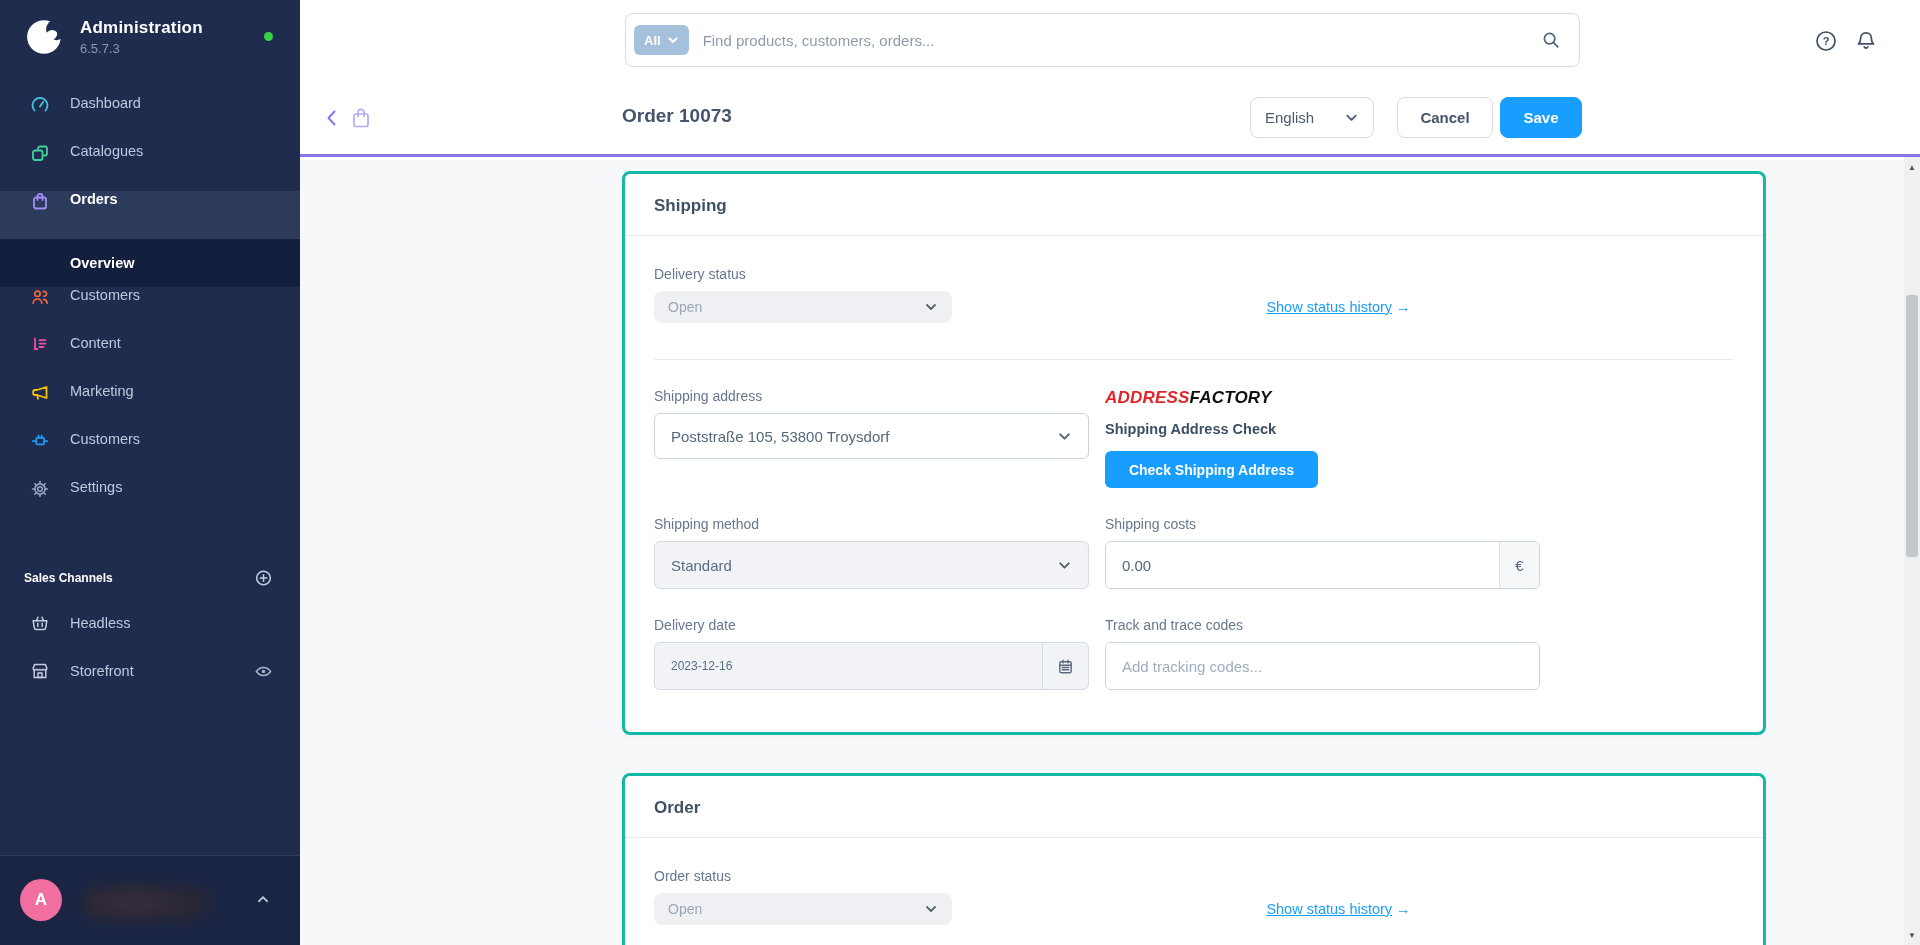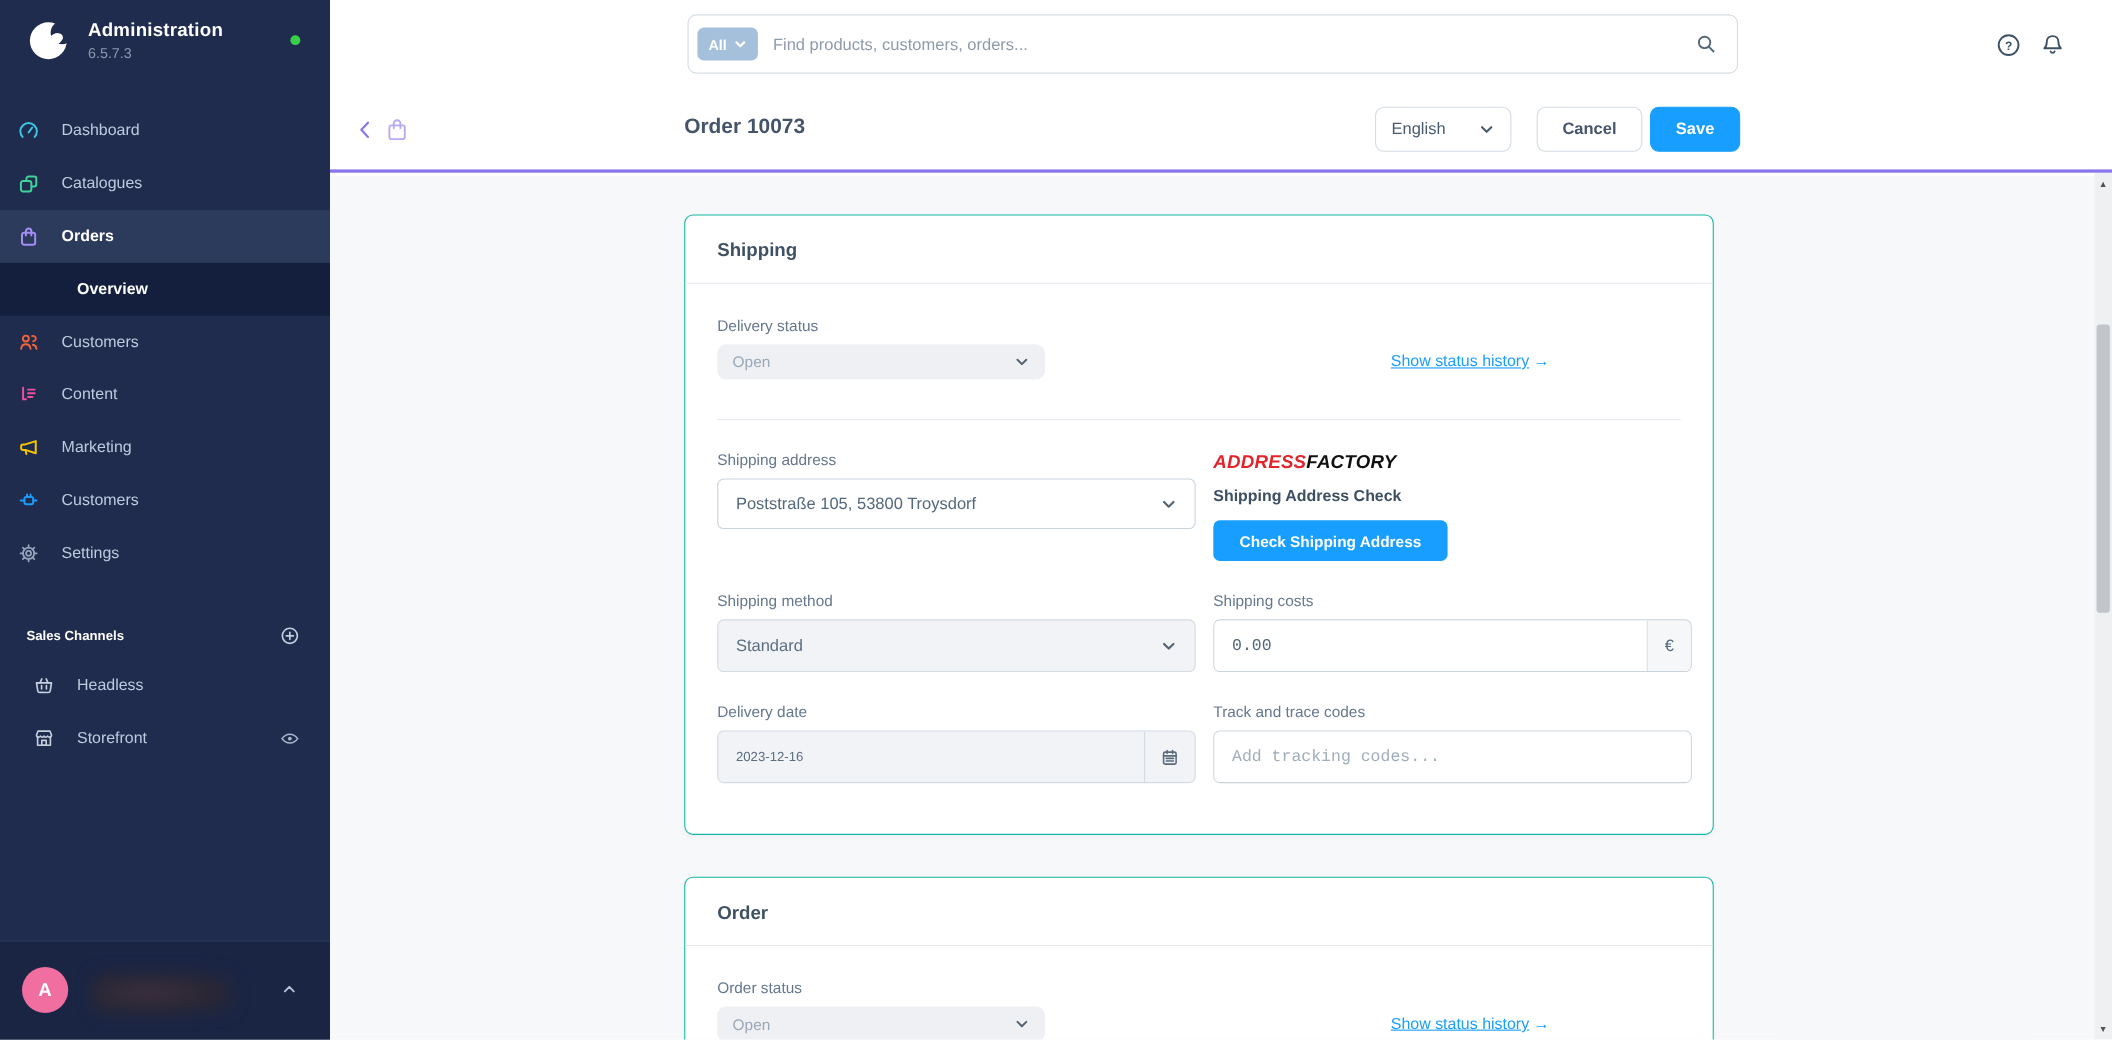--- a/index.html
+++ b/index.html
@@ -7,21 +7,21 @@
 
   
   .sidebar { position:absolute; left:0; top:0; width:300px; height:945px; background:#202c4e; z-index:5; }
   .logo-row { position:absolute; left:24px; top:16px; display:flex; align-items:flex-start; gap:14px; }
   .logo-mark { width:42px; height:42px; }
   .app-title { color:#fff; font-size:17px; font-weight:bold; letter-spacing:.2px; margin-top:2px; }
   .app-version { color:#8b97b2; font-size:13px; margin-top:3px; }
   .online-dot { position:absolute; left:264px; top:32px; width:9px; height:9px; border-radius:50%; background:#37d046; }
 
   .nav { position:absolute; left:0; top:95px; width:300px; }
-  .nav-item { height:48px; display:flex; align-items:center; padding-left:16px; gap:20px; cursor:pointer; }
+  .nav-item { height:48px; display:flex; align-items:flex-start; padding-left:30px; gap:20px; cursor:pointer; }
   .nav-item .lbl { color:#becadd; font-size:14.5px; font-weight:500; }
   .nav-item.active { background:#2c3a5c; }
   .nav-item.active .lbl { color:#fff; font-weight:bold; }
   .nav-sub { height:48px; display:flex; align-items:center; padding-left:70px; background:#141f3d; cursor:pointer; }
   .nav-sub .lbl { color:#fff; font-size:14.5px; font-weight:600; }
   .nav-ic { width:20px; height:20px; flex:0 0 20px; }
 
   .sc-header { position:absolute; left:0; top:560px; width:300px; height:36px; display:flex; align-items:center; padding-left:24px; }
   .sc-header .lbl { color:#fff; font-size:12px; font-weight:bold; }
   .sc-plus { position:absolute; right:27px; top:50%; transform:translateY(-50%); width:19px; height:19px; color:#c3cde0; cursor:pointer; }
@@ -56,21 +56,21 @@
   .sb-bag { position:absolute; left:50px; top:23px; width:22px; height:24px; color:#b7aaf2; cursor:pointer; }
   .sb-title { position:absolute; left:322px; top:22px; font-size:19px; font-weight:bold; color:#44546a; }
   .sb-lang { position:absolute; left:950px; top:14px; width:124px; height:41px; border:1px solid #d4dce4; border-radius:8px; background:#fff; display:flex; align-items:center; justify-content:space-between; padding:0 14px; cursor:pointer; }
   .sb-lang .lbl { font-size:15px; color:#4a5b70; }
   .sb-btn { position:absolute; top:14px; height:41px; border-radius:8px; font-size:15px; font-weight:600; display:flex; align-items:center; justify-content:center; cursor:pointer; font-family:"Liberation Sans", sans-serif; }
   .btn-cancel { left:1097px; width:96px; background:#fff; border:1px solid #d4dce4; color:#44546a; }
   .btn-save { left:1200px; width:82px; background:#189eff; border:1px solid #189eff; color:#fff; font-weight:bold; }
 
   
   .content { position:absolute; left:300px; top:160px; width:1604px; height:785px; background:#f6f8fa; overflow:hidden; }
-  .card { position:absolute; left:322px; width:936px; background:#fff; border:1px solid #14b8a6; border-radius:8px; box-shadow:0 2px 5px rgba(25,39,59,0.03);margin-top:24px; }
+  .card { position:absolute; left:322px; width:1144px; background:#fff; border:3px solid #14b8a6; border-radius:8px; box-shadow:0 2px 5px rgba(25,39,59,0.03); }
   .card-shipping { top:11px; height:564px; }
   .card-order { top:613px; height:400px; }
   .card-head { padding:22px 29px 19px; border-bottom:1px solid #e6eaef; }
   .card-head .t { font-size:17px; font-weight:bold; color:#3f5164; }
   .card-body { padding:30px 29px 0; }
 
   .field-label { font-size:14px; color:#66788e; margin-bottom:9px; }
   .row2 { display:grid; grid-template-columns:435px 435px; column-gap:16px; }
 
   .sel-disabled { width:298px; height:32px; background:#eef0f4; border-radius:8px; display:flex; align-items:center; justify-content:space-between; padding:0 14px; cursor:default; }
@@ -91,21 +91,21 @@
   .af-brand { font-size:17px; font-weight:bold; font-style:italic; letter-spacing:.2px; }
   .af-red { color:#e2242b; }
   .af-black { color:#101010; }
   .af-sub { font-size:14.5px; font-weight:bold; color:#3d4f63; margin-top:13px; }
   .af-btn { margin-top:14px; width:213px; height:37px; background:#189eff; border:none; border-radius:6px; color:#fff; font-size:14px; font-weight:bold; cursor:pointer; font-family:"Liberation Sans", sans-serif; }
 
   .sel-gray { height:48px; background:#f1f3f7; border:1px solid #d4dbe3; border-radius:6px; display:flex; align-items:center; justify-content:space-between; padding:0 16px; cursor:default; }
   .sel-gray .val { font-size:15px; color:#5a6e82; }
 
   .input-group { height:48px; background:#fff; border:1px solid #c9d3dc; border-radius:6px; display:flex; overflow:hidden; }
-  .input-group input { flex:1; border:none; outline:none; padding:0 16px; font-size:15px; color:#52667a; font-family:Liberation Mono, monospace; }
+  .input-group input { flex:1; border:none; outline:none; padding:0 16px; font-size:15px; color:#52667a; font-family:Liberation Sans, sans-serif; }
   .input-group input::placeholder { color:#9fadbc; }
   .suffix { width:40px; background:#f6f7f9; border-left:1px solid #d9e0e7; display:flex; align-items:center; justify-content:center; font-size:15px; color:#54687c; }
 
   .date-group { height:48px; background:#f1f3f7; border:1px solid #d4dbe3; border-radius:6px; display:flex; overflow:hidden; }
   .date-group input { flex:1; border:none; outline:none; background:transparent; padding:0 16px; font-size:12px; color:#5a6e82; font-family:"Liberation Sans", sans-serif; }
   .date-ic-zone { width:46px; border-left:1px solid #d4dbe3; display:flex; align-items:center; justify-content:center; color:#5b6a7a; }
   .date-ic-zone svg { width:19px; height:19px; }
 
   .mt28 { margin-top:28px; }
 

